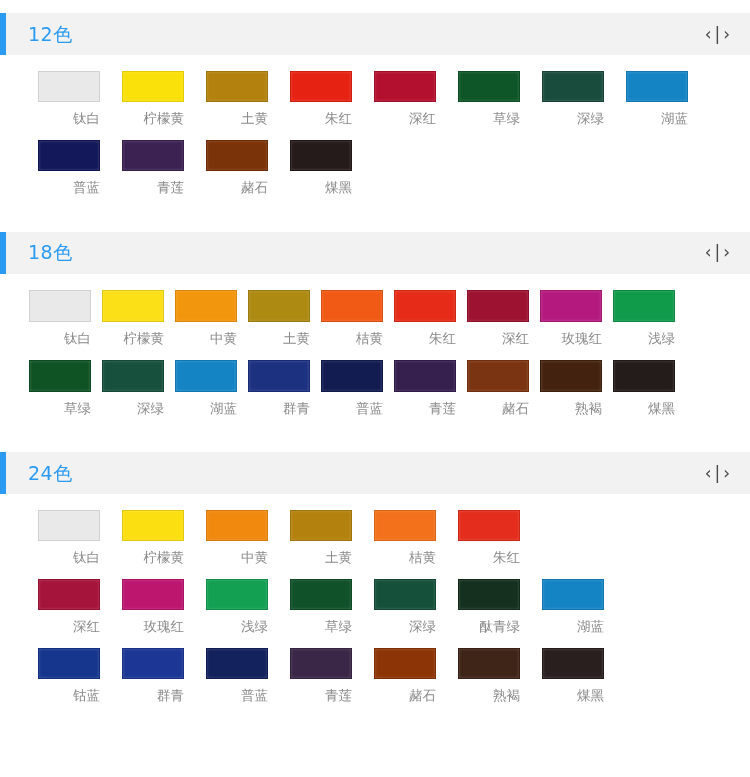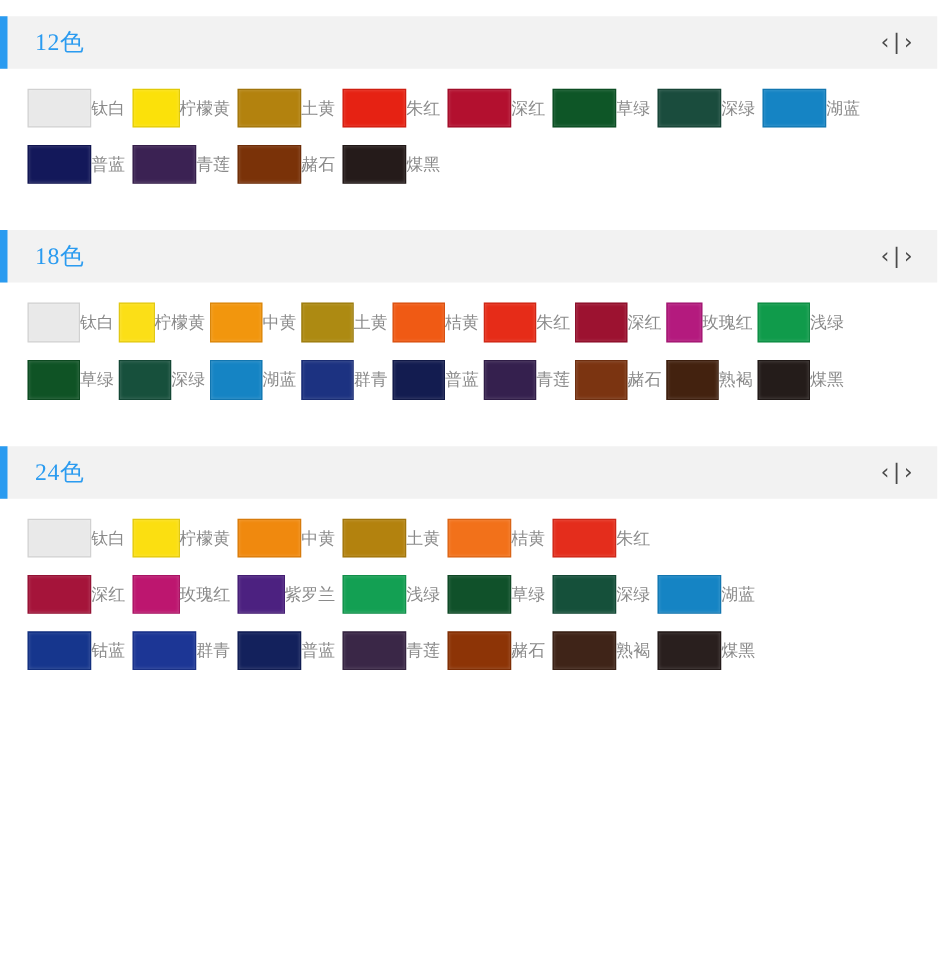--- a/index.html
+++ b/index.html
@@ -30,21 +30,20 @@
     background:#2a9bf0;
   }
   .sec-title{
     margin-left:28px;
     font-size:19px;
     line-height:1;
     color:#2a9bf0;
     letter-spacing:0.5px;
     font-weight:400;
     white-space:nowrap;
-    font-family:Liberation Serif, serif;
   }
   .sec-nav{
     margin-left:auto;
     margin-right:18px;
     display:flex;
     align-items:center;
     color:#4a4a4a;
     font-size:17px;
     letter-spacing:1px;
     line-height:1;
@@ -55,22 +54,22 @@
   
   .swatch-body{padding:16px 0 10px 0;}
   .swatch-row{
     display:flex;
     padding:0 22px;
     box-sizing:border-box;
   }
   .swatch{
     box-sizing:border-box;
     display:flex;
-    flex-direction:row;
-    align-items:flex-start;
+    flex-direction:column;
+    align-items:flex-end;
     margin-bottom:14px;
   }
   .chip{
     width:60px;
     height:31px;
     border:1px solid rgba(0,0,0,0.10);
     box-sizing:border-box;
     box-shadow:inset 0 0 3px rgba(255,255,255,0.22);
   }
   .chip-label{
@@ -286,34 +285,34 @@
           <div class="swatch-row">
             <div class="swatch">
               <div class="chip" style="background: rgb(165, 20, 58);"></div>
               <div class="chip-label">深红</div>
             </div>
             <div class="swatch">
               <div class="chip" style="background: rgb(189, 22, 111);"></div>
               <div class="chip-label">玫瑰红</div>
             </div>
             <div class="swatch">
-              <div class="chip" style="background: rgb(76, 33, 128);"></div>
-              <div class="chip-label">紫罗兰</div>
-            </div>
-            <div class="swatch">
               <div class="chip" style="background: rgb(19, 160, 83);"></div>
               <div class="chip-label">浅绿</div>
             </div>
             <div class="swatch">
               <div class="chip" style="background: rgb(16, 81, 42);"></div>
               <div class="chip-label">草绿</div>
             </div>
             <div class="swatch">
               <div class="chip" style="background: rgb(21, 80, 58);"></div>
               <div class="chip-label">深绿</div>
+            </div>
+            <div class="swatch">
+              <div class="chip" style="background: rgb(21, 48, 30);"></div>
+              <div class="chip-label">酞青绿</div>
             </div>
             <div class="swatch">
               <div class="chip" style="background: rgb(21, 132, 196);"></div>
               <div class="chip-label">湖蓝</div>
             </div>
           </div>
           <div class="swatch-row">
             <div class="swatch">
               <div class="chip" style="background: rgb(22, 54, 141);"></div>
               <div class="chip-label">钴蓝</div>

